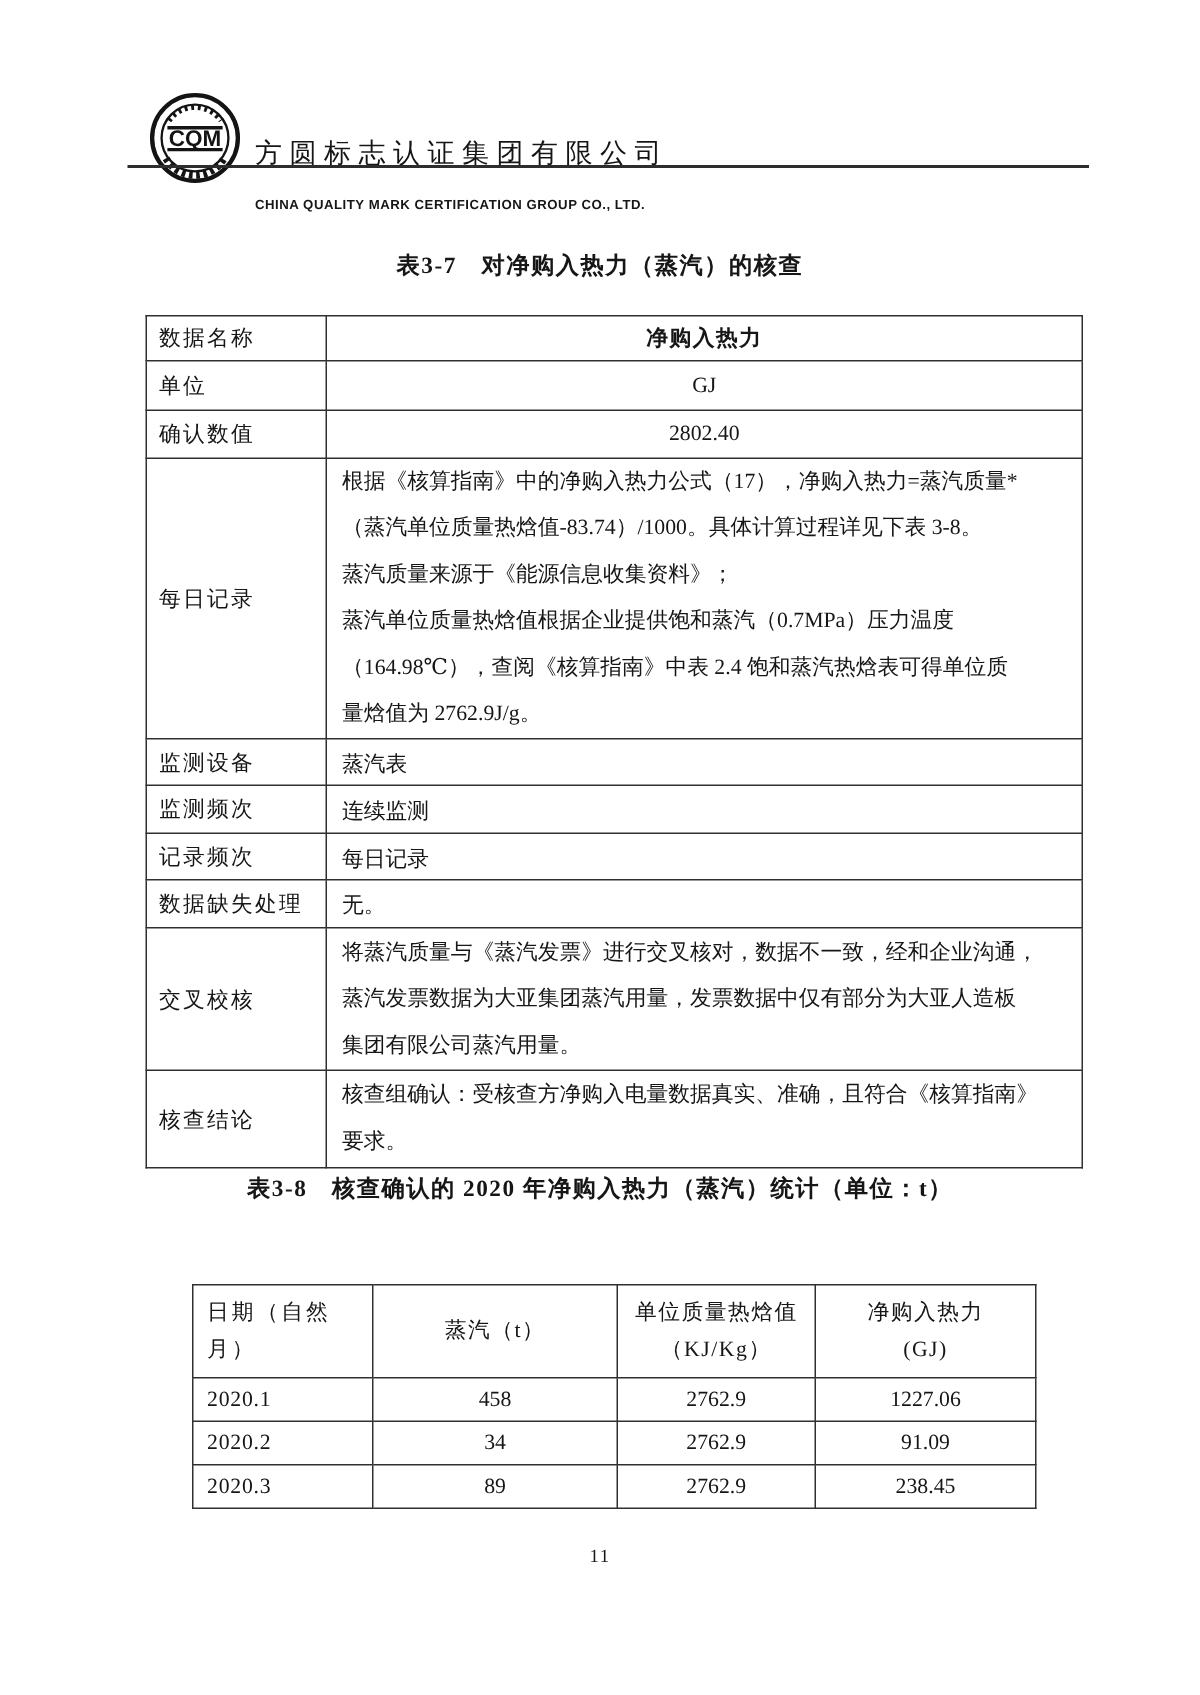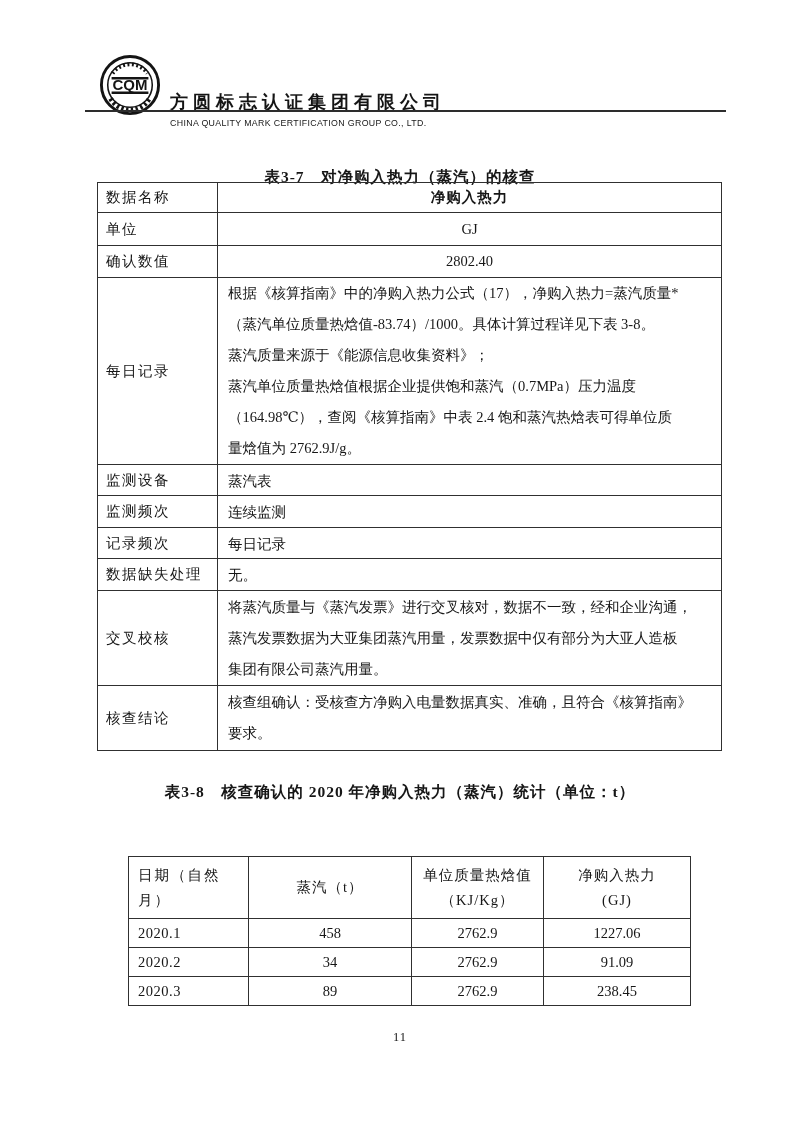--- a/index.html
+++ b/index.html
@@ -14,47 +14,47 @@
     overflow:hidden;
   }
 
   
   .letterhead {
     position:absolute; left:99px; top:42px;
     display:flex; align-items:center; gap:9px;
   }
   .logo-svg { width:62px; height:62px; display:block; }
   .co-cn {
-    font-size:18px; font-weight:bold; letter-spacing:5px;
+    font-size:18px; font-weight:normal; letter-spacing:5px;
     color:#151515; white-space:nowrap;margin-top:48px;
   }
   .co-en {
-    font-size:8.8px; font-weight:normal; letter-spacing:0.35px;
-    margin-top:4px; white-space:nowrap;
+    font-size:8.8px; font-weight:bold; letter-spacing:0.35px;
+    margin-top:17px; white-space:nowrap;
     font-family:"Liberation Sans","DejaVu Sans",sans-serif;
   }
   .header-rule {
     position:absolute; left:85px; top:110px; width:641px;
     border-top:2.5px solid #2d2d2d;
   }
 
   
   .section-heading {
     position:absolute; left:95px; top:140px;
     font-size:15.5px; font-weight:bold; letter-spacing:1.5px;
   }
   .caption { position:absolute; left:0; width:800px; text-align:center;
     font-size:15.5px; font-weight:bold; letter-spacing:1px; }
   .caption-37 { top:167px; }
   .caption-38 { top:782px; }
 
   
   table { border-collapse:collapse; table-layout:fixed; }
   .t37 {
-    position:absolute; left:97px; top:182px; width:625px;
+    position:absolute; left:97px; top:210px; width:625px;
   }
   .t37 td {
     border:1.6px solid #303030;
     font-size:14.5px; vertical-align:middle;
   }
   .t37 td.lbl { width:120px; padding:2px 4px 2px 8px; letter-spacing:1.5px; }
   .t37 td.val { padding:2px 8px 0 10px; }
   .t37 td.center { text-align:center; padding:2px 4px; }
   .t37 td.bold { font-weight:bold; letter-spacing:1px; }
   .t37 td.multiline { line-height:31px; white-space:pre-line; padding-top:0; padding-bottom:0; }

